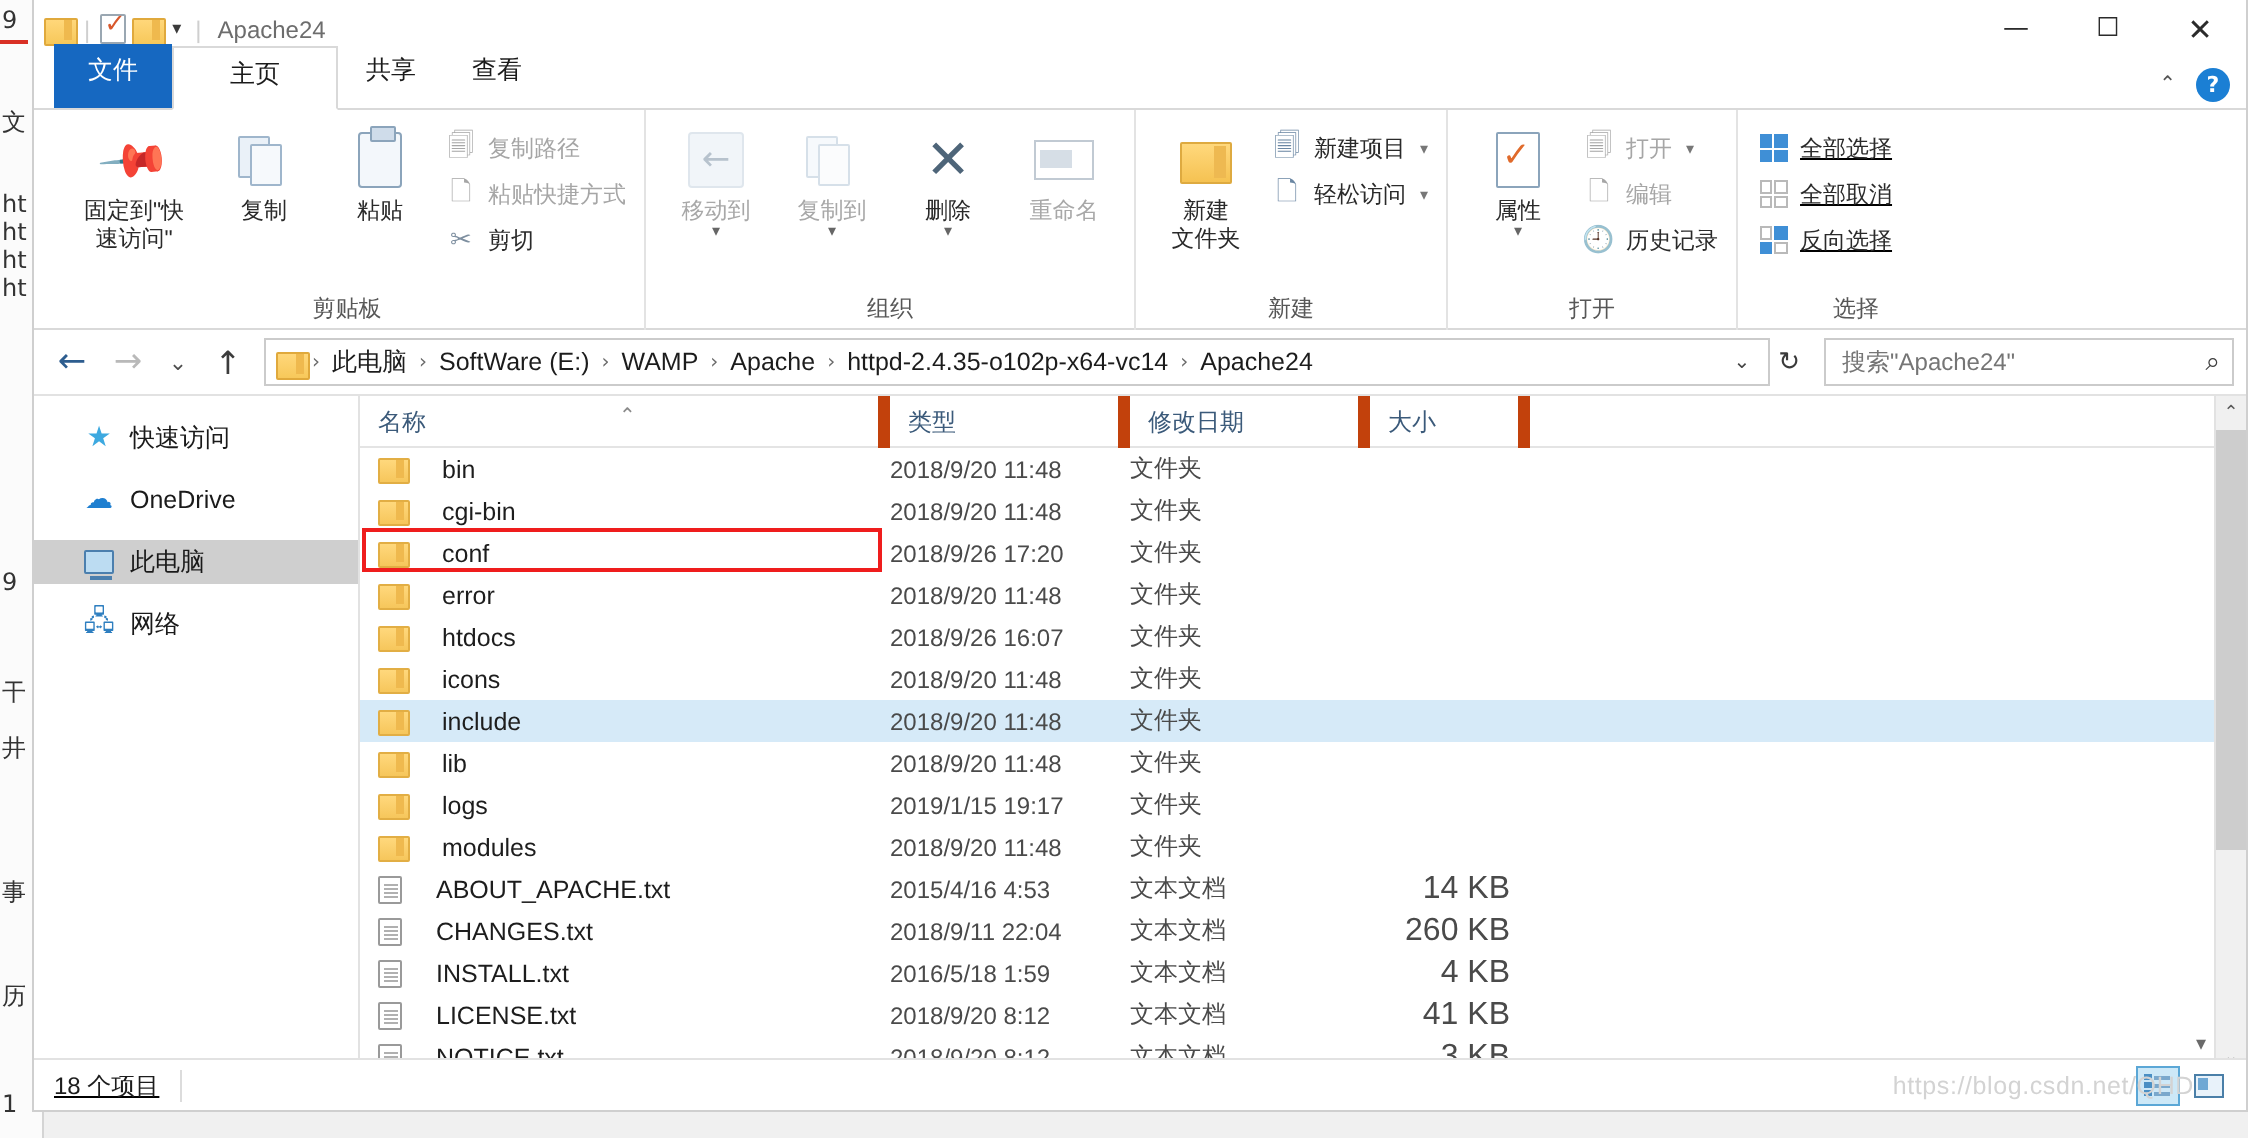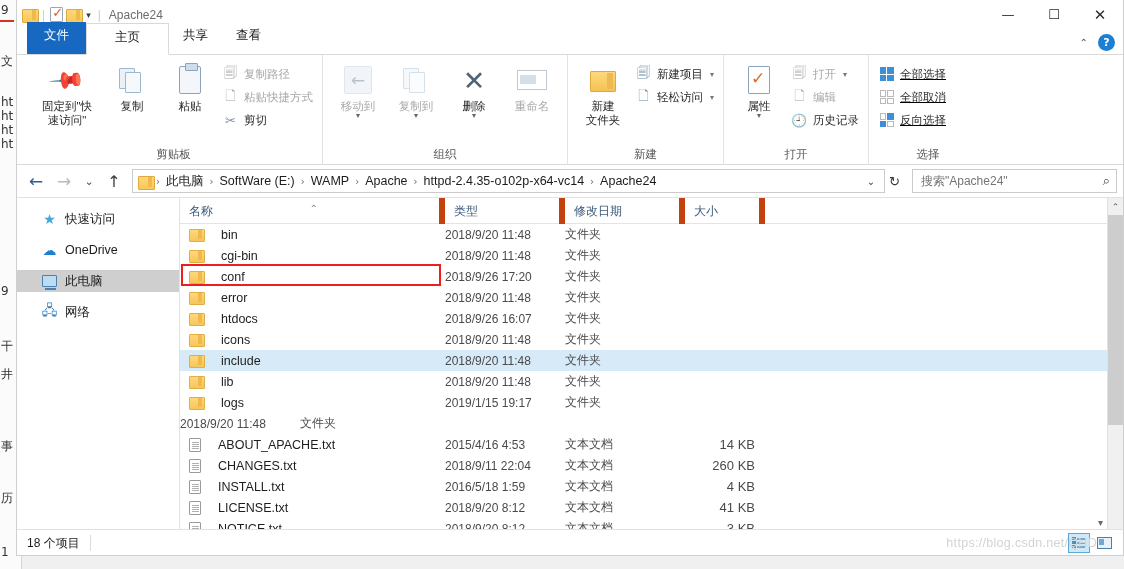--- a/index.html
+++ b/index.html
@@ -386,21 +386,21 @@
     font-size: 12.5px; color: #1d1d1d;
     position: relative;
   }
   .frow.hovered { background: #d6eaf8; }
   .cell-name {
     width: 265px; display: flex; align-items: center;
     gap: 17px; padding-left: 9px; overflow: hidden;
   }
   .cell-date { width: 120px; color: #4a4a4a; font-size: 12px; }
   .cell-type { width: 120px; color: #4a4a4a; font-size: 12px; }
-  .cell-size { width: 80px; color: #4a4a4a; font-size: 13px;
+  .cell-size { width: 80px; color: #4a4a4a; font-size: 16px;
     text-align: right; padding-right: 10px; }
   .f-ico {
     width: 15px; height: 13px; position: relative; flex-shrink: 0;
   }
   .f-ico.folder::before {
     content: ""; position: absolute; left: 0; top: 1px;
     width: 14px; height: 11px; border-radius: 1px;
     background: linear-gradient(#ffd87c, #f6c65b);
     border: 1px solid #e2ae44;
   }
@@ -445,20 +445,21 @@
   }
 
   
   #status-bar {
     position: absolute; left: 0; bottom: 0;
     width: 100%; height: 26px;
     background: #ffffff;
     border-top: 1px solid #e2e2e2;
     display: flex; align-items: center;
     padding-left: 10px;
+    text-decoration: underline;
   }
   #status-count {
     font-size: 12px; color: #1d1d1d;
     padding-right: 10px;
     border-right: 1px solid #dcdcdc;
     height: 16px; line-height: 16px;
   }
   .view-btns {
     position: absolute; right: 8px; top: 3px;
     display: flex; gap: 3px;
@@ -869,20 +870,24 @@
           <div class="frow">
             <div class="cell-name">
               <span class="f-ico folder"></span>
               <span>logs</span>
             </div>
             <div class="cell-date">2019/1/15 19:17</div>
             <div class="cell-type">文件夹</div>
             <div class="cell-size"></div>
           </div>
           <div class="frow">
+            <div class="cell-name">
+              <span class="f-ico folder"></span>
+              <span>modules</span>
+            </div>
             <div class="cell-date">2018/9/20 11:48</div>
             <div class="cell-type">文件夹</div>
             <div class="cell-size"></div>
           </div>
           <div class="frow">
             <div class="cell-name">
               <span class="f-ico txt"></span>
               <span>ABOUT_APACHE.txt</span>
             </div>
             <div class="cell-date">2015/4/16 4:53</div>

